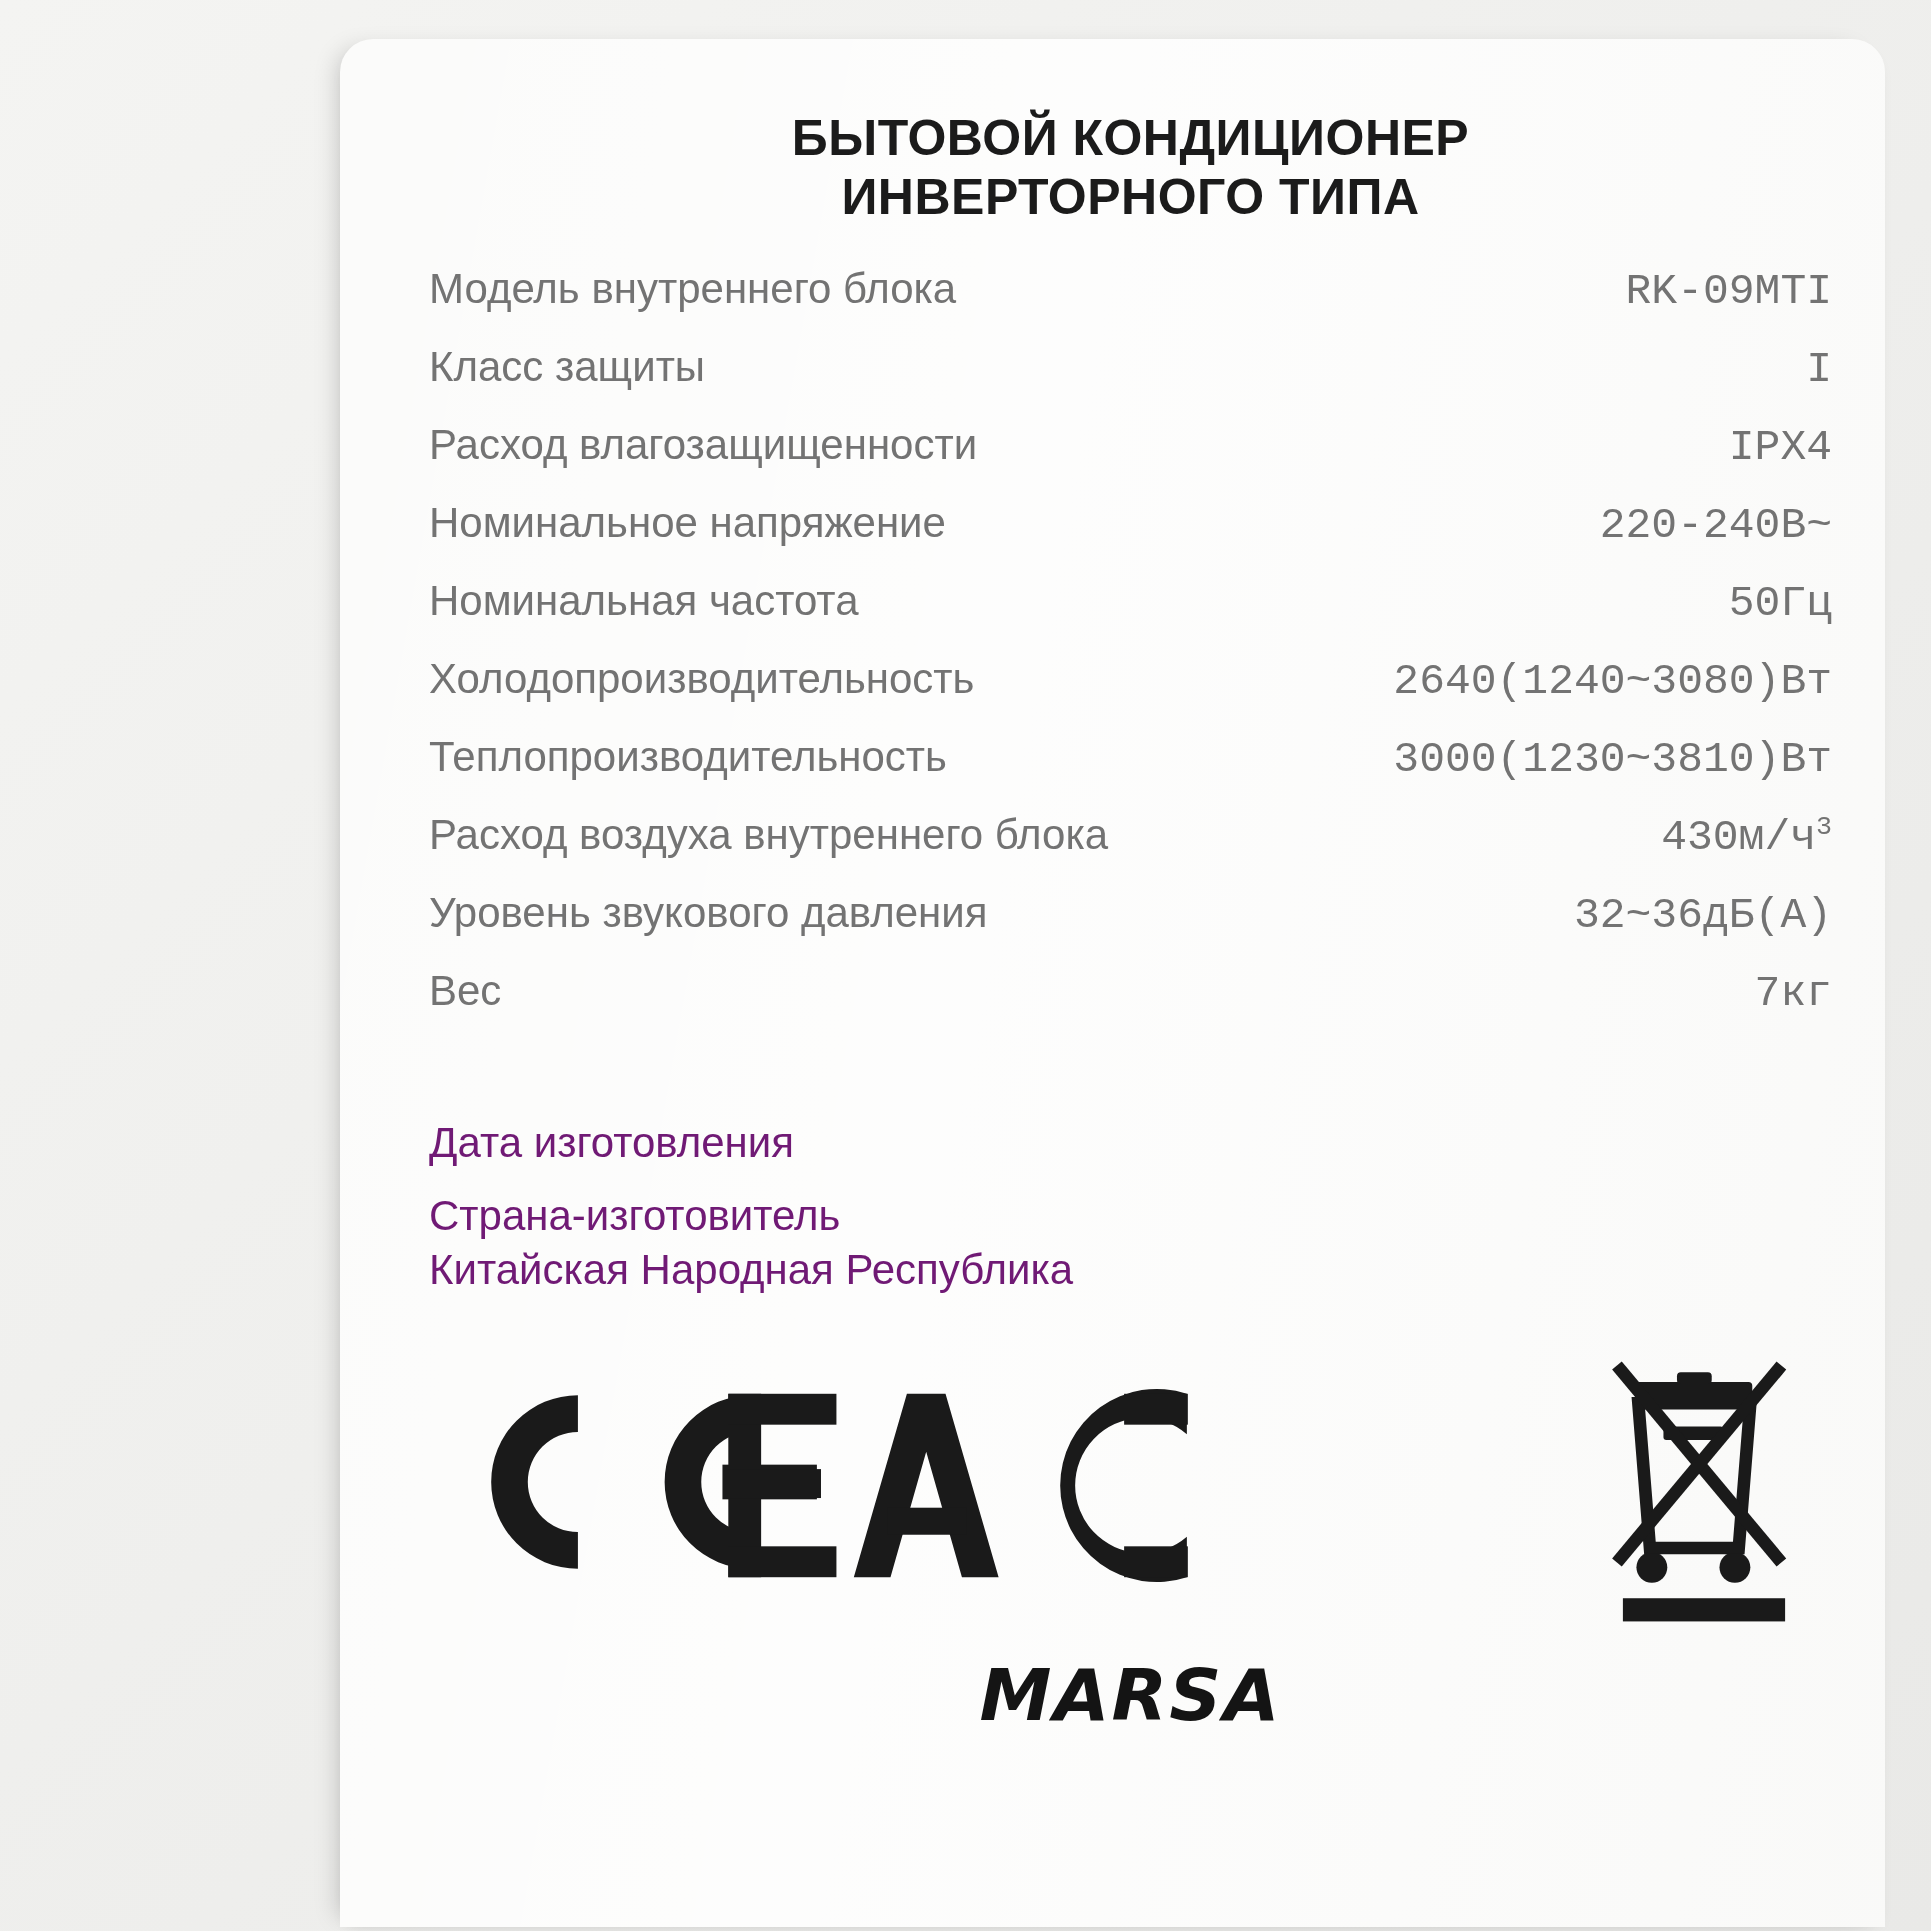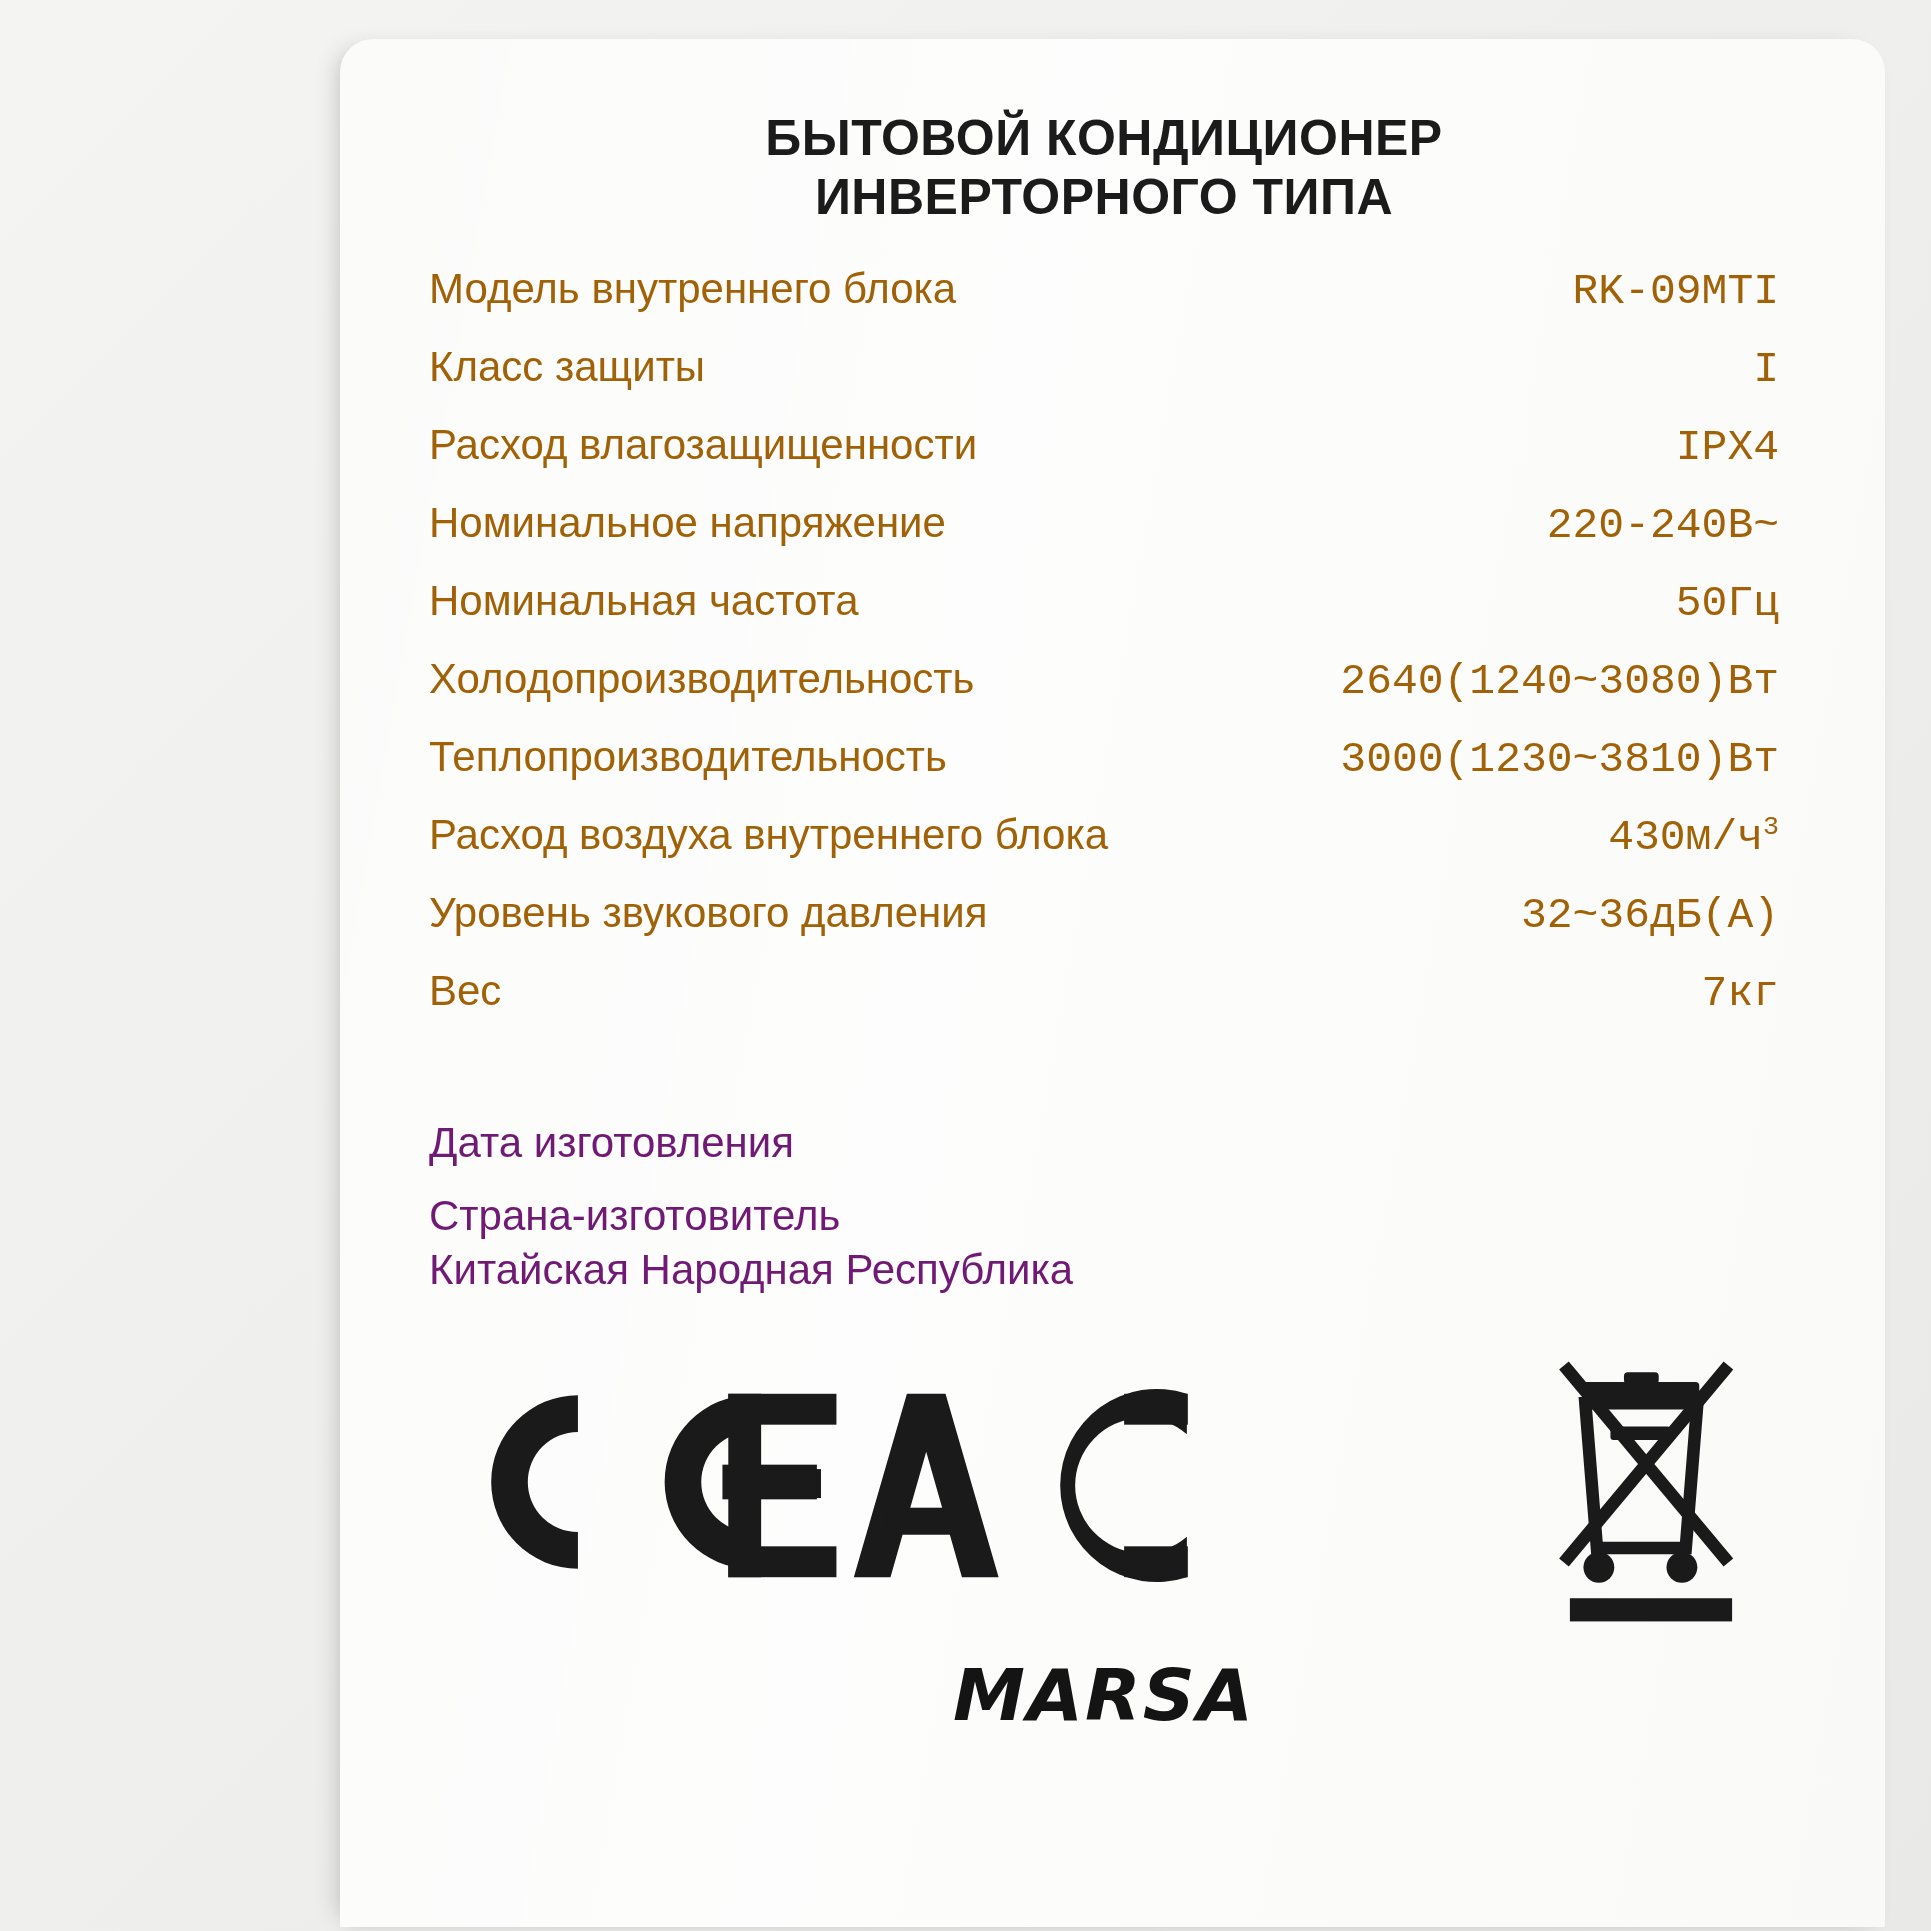--- a/index.html
+++ b/index.html
@@ -33,39 +33,39 @@
     content: "";
     position: absolute;
     left: 0; top: 0; right: 0; bottom: 0;
     border-radius: 33px 33px 0 0;
     background: linear-gradient(100deg, rgba(255,255,255,0.0) 0%, rgba(255,255,255,0.55) 40%, rgba(244,244,242,0.25) 100%);
     pointer-events: none;
   }
   .inner {
     position: relative;
     z-index: 2;
-    padding: 58px 106px 0 89px;
+    padding: 58px 53px 0 89px;
   }
   .title {
     text-align: center;
     font-weight: bold;
     font-size: 50px;
     letter-spacing: 0.5px;
     color: #1b1b1b;
     line-height: 1.18;
     margin: 11.6px 0 25px 0;
   }
   .title .line2 { display: block; }
 
   table.spec {
     width: 100%;
     border-collapse: collapse;
   }
   table.spec td {
-    color: #a16207;
+    color: #737373;
     font-size: 42px;
     padding: 13.5px 0;
     vertical-align: baseline;
     white-space: nowrap;
   }
   table.spec td.k {
     text-align: left;
     padding-right: 17.4px;
   }
   table.spec td.v {

